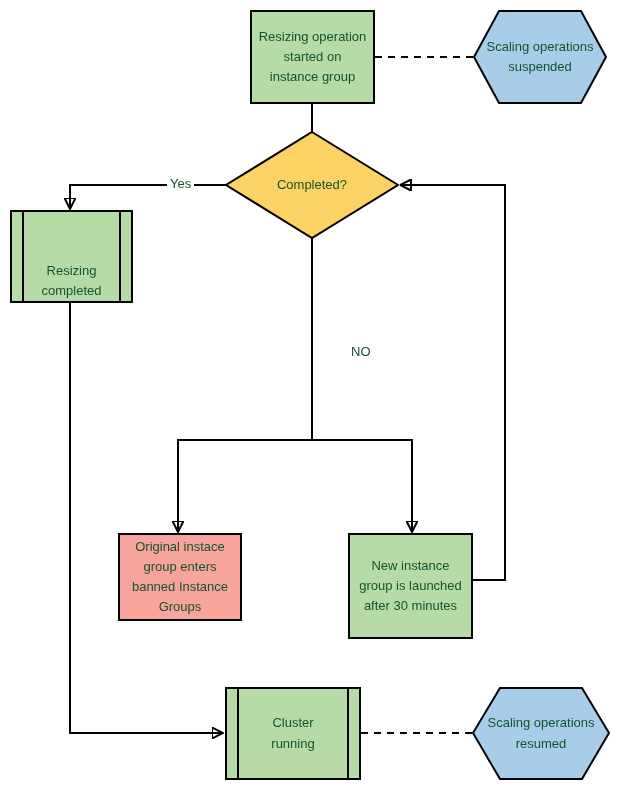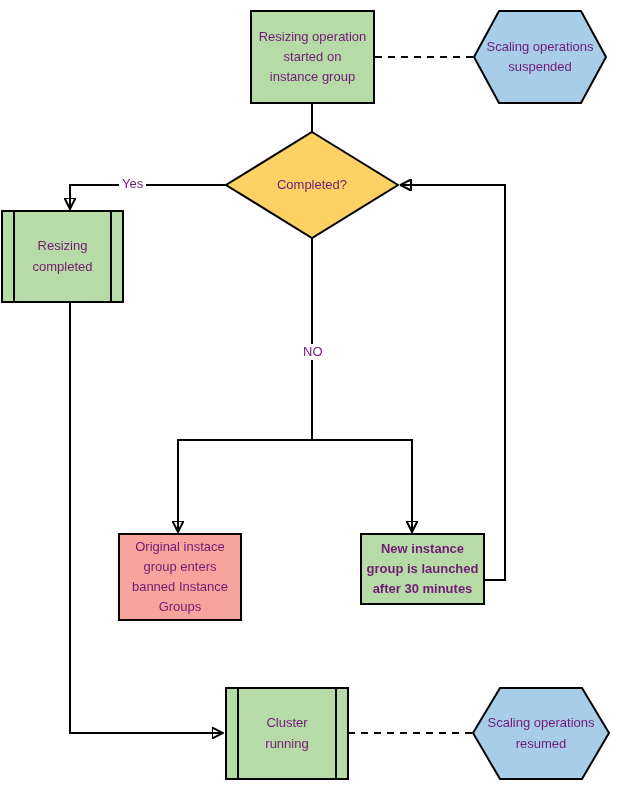--- a/index.html
+++ b/index.html
@@ -1,46 +1,46 @@
 <!DOCTYPE html>
 <html><head>
 <meta charset="utf-8">
 <title>Diagram</title>
 <style>
   html,body{margin:0;padding:0;background:#fff;}
   .canvas{
     position:relative;width:623px;height:792px;background:#ffffff;
-    font-family:"Liberation Sans",sans-serif;color:#701a75;overflow:hidden;
+    font-family:"Liberation Sans",sans-serif;color:#14532d;overflow:hidden;
   }
   svg.edges{position:absolute;left:0;top:0;width:623px;height:792px;}
   .edges path{fill:none;stroke:#000;stroke-width:2px;}
   .edges path.dashed{stroke-dasharray:7 6;}
   .node{
     position:absolute;display:flex;align-items:center;justify-content:center;
     text-align:center;font-size:13px;line-height:1.55;box-sizing:border-box;
   }
   .rect{border:2px solid #000;}
   .node-label{white-space:pre-line;padding:0 3px;position:relative;z-index:2;}
   .bar{position:absolute;top:0;bottom:0;width:2px;background:#000;z-index:1;}
   .bar-l{left:10px;}
   .bar-r{right:10px;}
   .shape-svg{position:absolute;left:0;top:0;width:100%;height:100%;z-index:0;}
   .shape-svg polygon{stroke:#000;stroke-width:2px;}
   .edge-label{
     position:absolute;background:#ffffff;font-size:13px;line-height:16px;
-    padding:0 3px;z-index:3;
+    padding:0 3px;z-index:3;margin-left:48px;
   }
   
   #n-start    {left:250px;top:10px; width:125px;height:94px;}
   #n-suspended{left:473px;top:10px; width:134px;height:94px;}
   #n-completed{left:224px;top:130px;width:176px;height:110px;}
-  #n-resizing {left:1px; top:210px;width:123px;height:93px;}
+  #n-resizing {left:10px; top:210px;width:123px;height:93px;align-items:flex-end;}
   #n-banned   {left:118px;top:533px;width:124px;height:88px;}
-  #n-newgroup {left:360px;top:533px;width:125px;height:72px;font-weight:bold;}
-  #n-cluster  {left:225px;top:687px;width:124px;height:93px;}
+  #n-newgroup {left:348px;top:533px;width:125px;height:106px;}
+  #n-cluster  {left:225px;top:687px;width:136px;height:93px;}
   #n-resumed  {left:472px;top:687px;width:138px;height:93px;}
   #lbl-yes{left:119px;top:176px;}
   #lbl-no {left:300px;top:344px;}
 </style>
 </head>
 <body>
 
 <div class="canvas">
 
   <svg class="edges">

